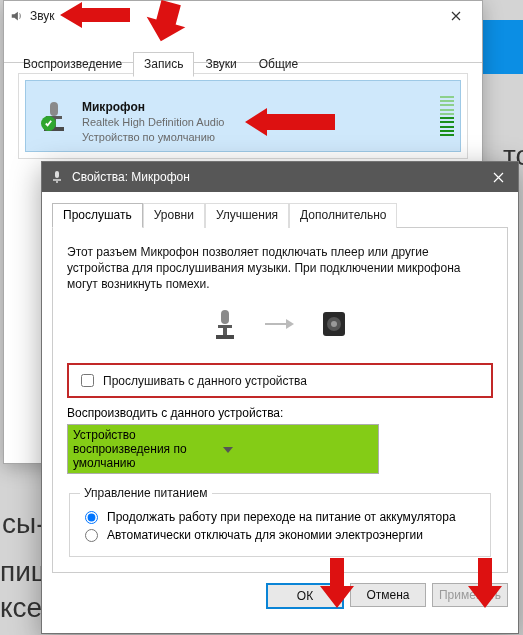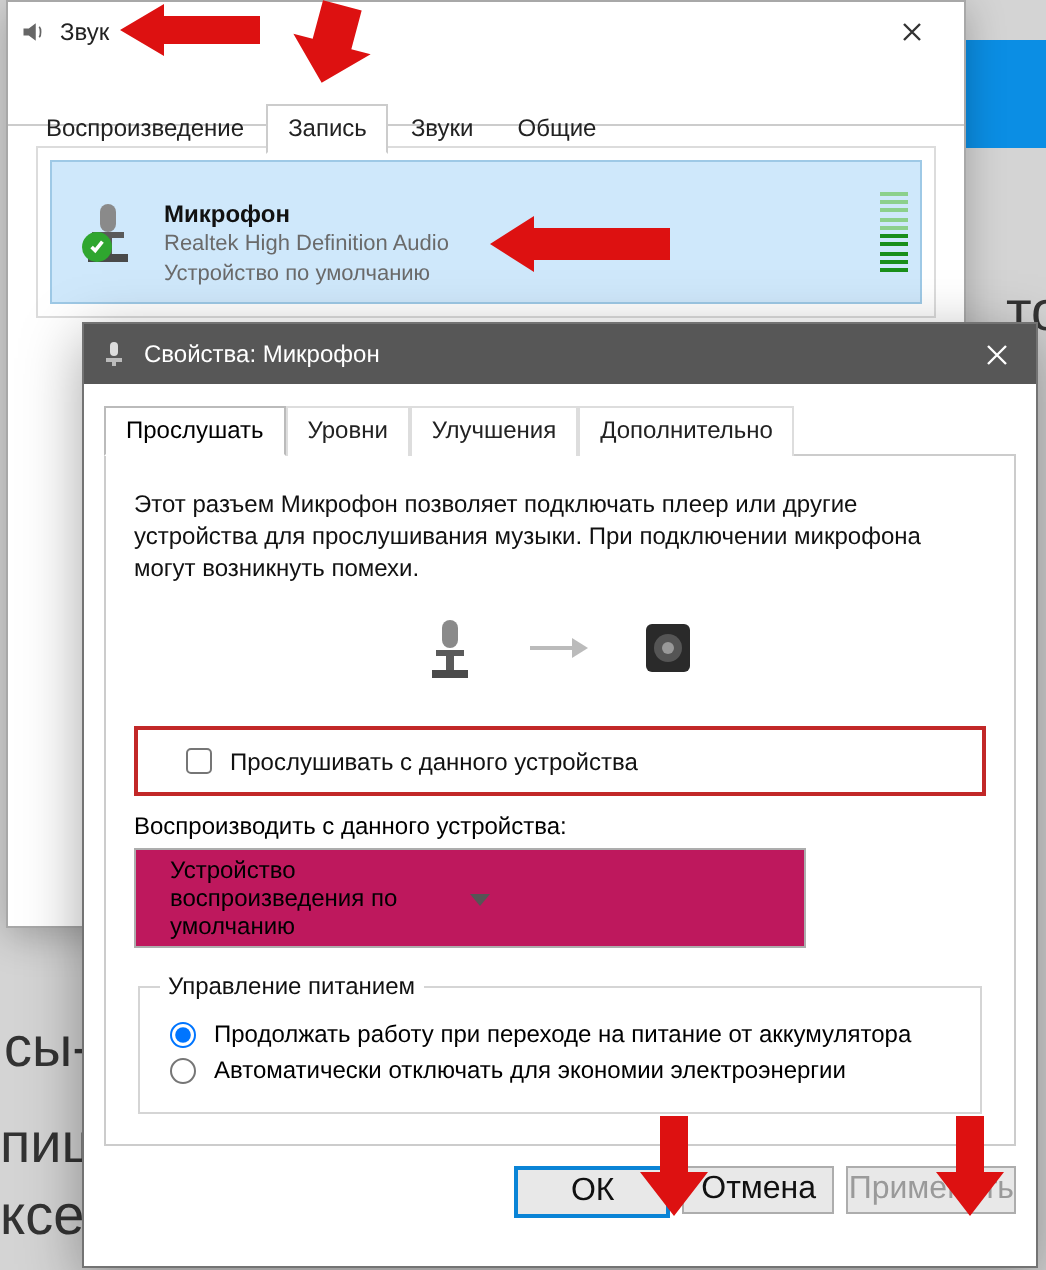--- a/index.html
+++ b/index.html
@@ -40,34 +40,34 @@
   .tbar2 .close2{width:40px;height:30px;display:flex;align-items:center;justify-content:center;margin-right:-8px;}
   .tbar2 .close2 svg{width:11px;height:11px;stroke:#fff;}
   .tabs2{display:flex;padding:10px 10px 0 10px;}
   .tabs2 .tab{padding:4px 10px 5px 10px;border:1px solid #ccc;border-bottom:none;background:#fff;position:relative;top:1px;margin-right:0px;font-size:12px;}
   .tabs2 .tab.inactive{background:#fff;border-color:#ddd;color:#222;}
   .tabs2 .tab.active{border:1px solid #bbb;border-bottom:1px solid #fff;z-index:2;}
   .panel{border:1px solid #ccc;margin:0 10px 10px 10px;padding:16px 14px;height:346px;box-sizing:border-box;}
   .para{color:#111;line-height:16px;margin-bottom:16px;}
   .iconrow{display:flex;align-items:center;justify-content:center;gap:26px;margin:8px 0 20px 0;}
   .arrow{color:#bbb;font-size:18px;}
-  .listenbox{border:2px solid #c22828;padding:6px 20px;margin-bottom:8px;}
+  .listenbox{border:2px solid #c22828;padding:6px 8px;margin-bottom:8px;}
   .chk{display:flex;align-items:center;gap:6px;}
   .chk input{width:13px;height:13px;}
   .lbl{color:#111;}
   .sub{margin:6px 0 4px 0;}
-  .select{border:1px solid #adadad;padding:3px 17px;width:300px;display:flex;align-items:center;background:#be185d;}
+  .select{border:1px solid #adadad;padding:3px 5px;width:300px;display:flex;align-items:center;background:#84cc16;}
   .select span{flex:1;}
   .select .dd{color:#555;}
   fieldset.pm{border:1px solid #d5d5d5;margin-top:12px;padding:6px 10px 10px 10px;}
   fieldset.pm legend{padding:0 4px;color:#111;}
   .radio{display:flex;align-items:flex-start;gap:6px;margin:4px 0;}
   .radio input{margin-top:1px;}
   .btnrow{display:flex;justify-content:flex-end;gap:6px;padding:0 10px 10px 10px;}
-  .btn{min-width:74px;height:22px;border:1px solid #adadad;background:#e8e8e8;font-size:16px;display:flex;align-items:center;justify-content:center;color:#111;}
+  .btn{min-width:74px;height:22px;border:1px solid #adadad;background:#e8e8e8;font-size:12px;display:flex;align-items:center;justify-content:center;color:#111;}
   .btn.primary{border:2px solid #0a84d6;background:#e8e8e8;}
   .btn.disabled{color:#9a9a9a;}
 
   
   .redarrow{position:absolute;pointer-events:none;}
   .redarrow svg{overflow:visible;}
 </style>
 </head>
 <body>
 <div class="stage">

